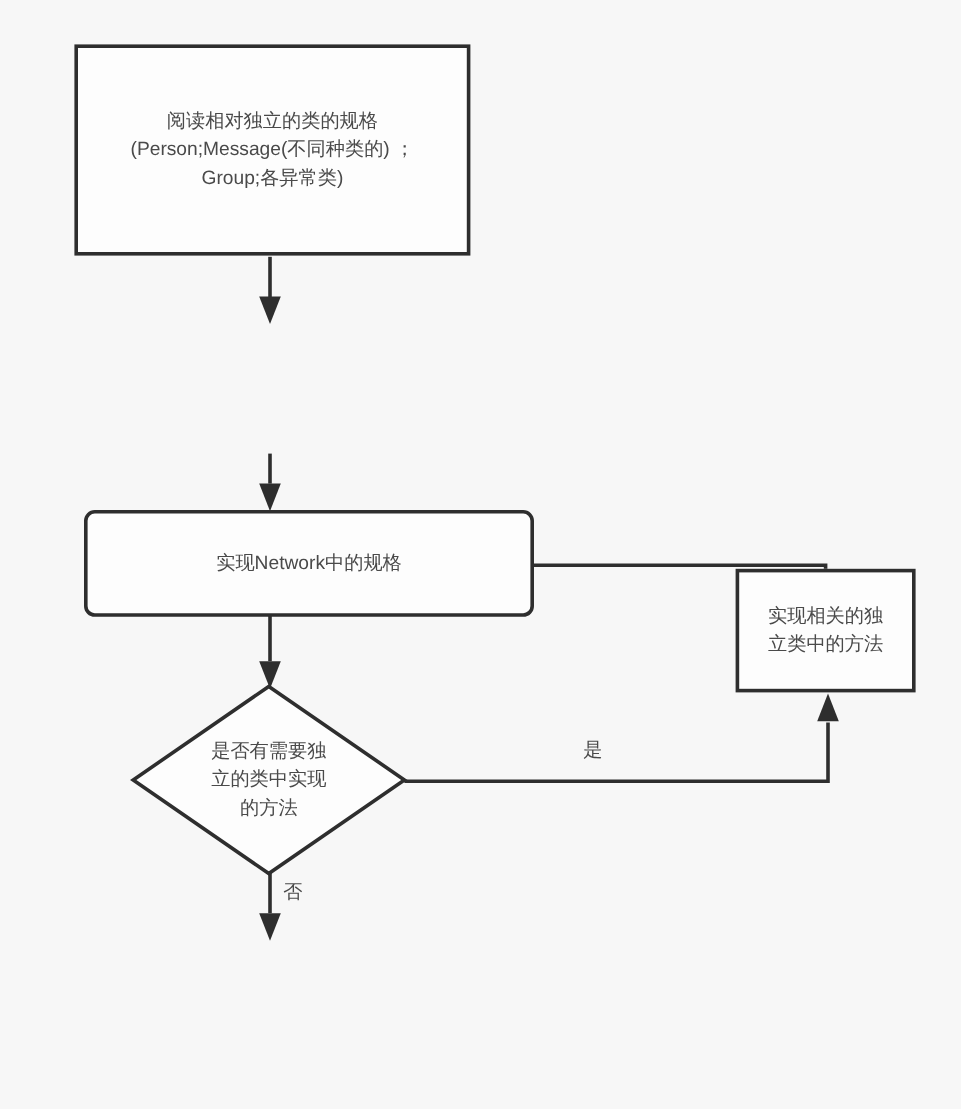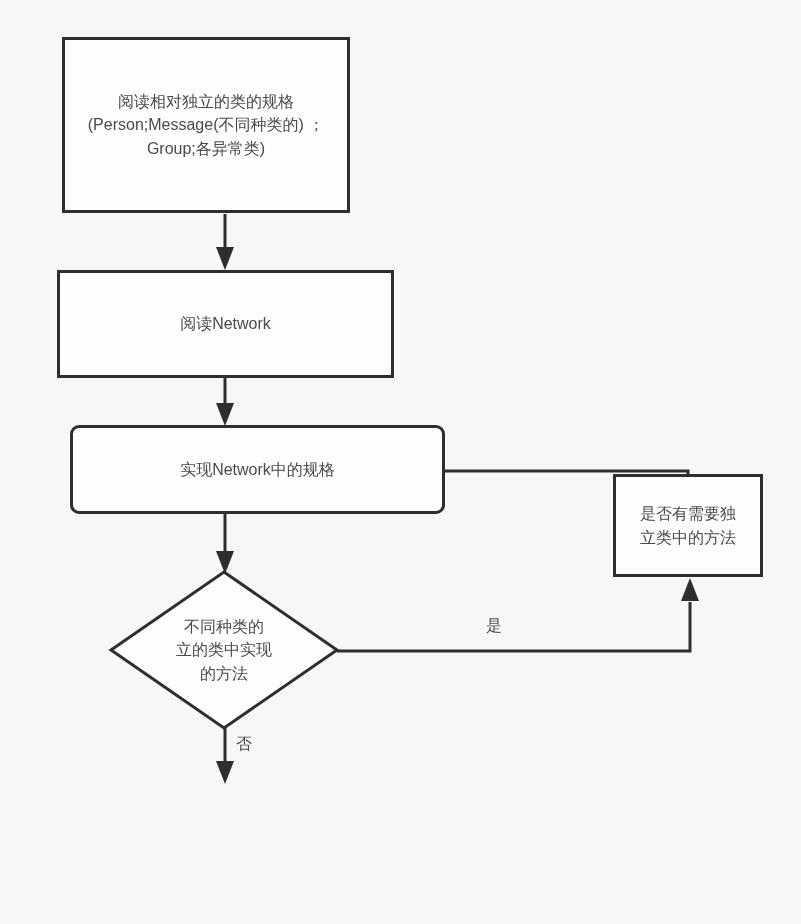--- a/index.html
+++ b/index.html
@@ -72,42 +72,39 @@
     <line x1="225" y1="727" x2="225" y2="761" stroke="#2e2e2e" stroke-width="3"></line>
     <polygon points="225,784 216,761 234,761" fill="#2e2e2e"></polygon>
 
     <polyline points="337,651 690,651 690,602" fill="none" stroke="#2e2e2e" stroke-width="3"></polyline>
     <polygon points="690,578 681,601 699,601" fill="#2e2e2e"></polygon>
 
     <polyline points="688,477 688,471 436,471" fill="none" stroke="#2e2e2e" stroke-width="3"></polyline>
     <polygon points="414,471 436,462 436,480" fill="#2e2e2e"></polygon>
   </svg>
 
-  <div class="node" style="left:62px; top:37px; width:288px; height:176px; padding:0 12px;">
+  <div class="node" style="left:62px; top:37px; width:330px; height:176px; padding:0 12px;">
     <span>阅读相对独立的类的规格
 (Person;Message(不同种类的) ；
 Group;各异常类)</span>
   </div>
 
-  <div class="node" style="left:57px; top:270px; width:337px; height:108px;">
-    <span>阅读Network</span>
-  </div>
 
   <div class="node rounded" style="left:38px; top:425px; width:375px; height:89px;margin-left:32px;">
     <span>实现Network中的规格</span>
   </div>
 
   <div class="node no-border" style="left:144px; top:603px; width:160px; height:94px;">
-    <span>不同种类的
+    <span>是否有需要独
 立的类中实现
 的方法</span>
   </div>
 
   <div class="node" style="left:613px; top:474px; width:150px; height:103px;">
-    <span>是否有需要独
+    <span>实现相关的独
 立类中的方法</span>
   </div>
 
 
   <div class="edge-label" style="left:478px; top:615px; width:32px;">是</div>
 
   <div class="edge-label" style="left:230px; top:733px; width:28px;">否</div>
 
 </div>
 

